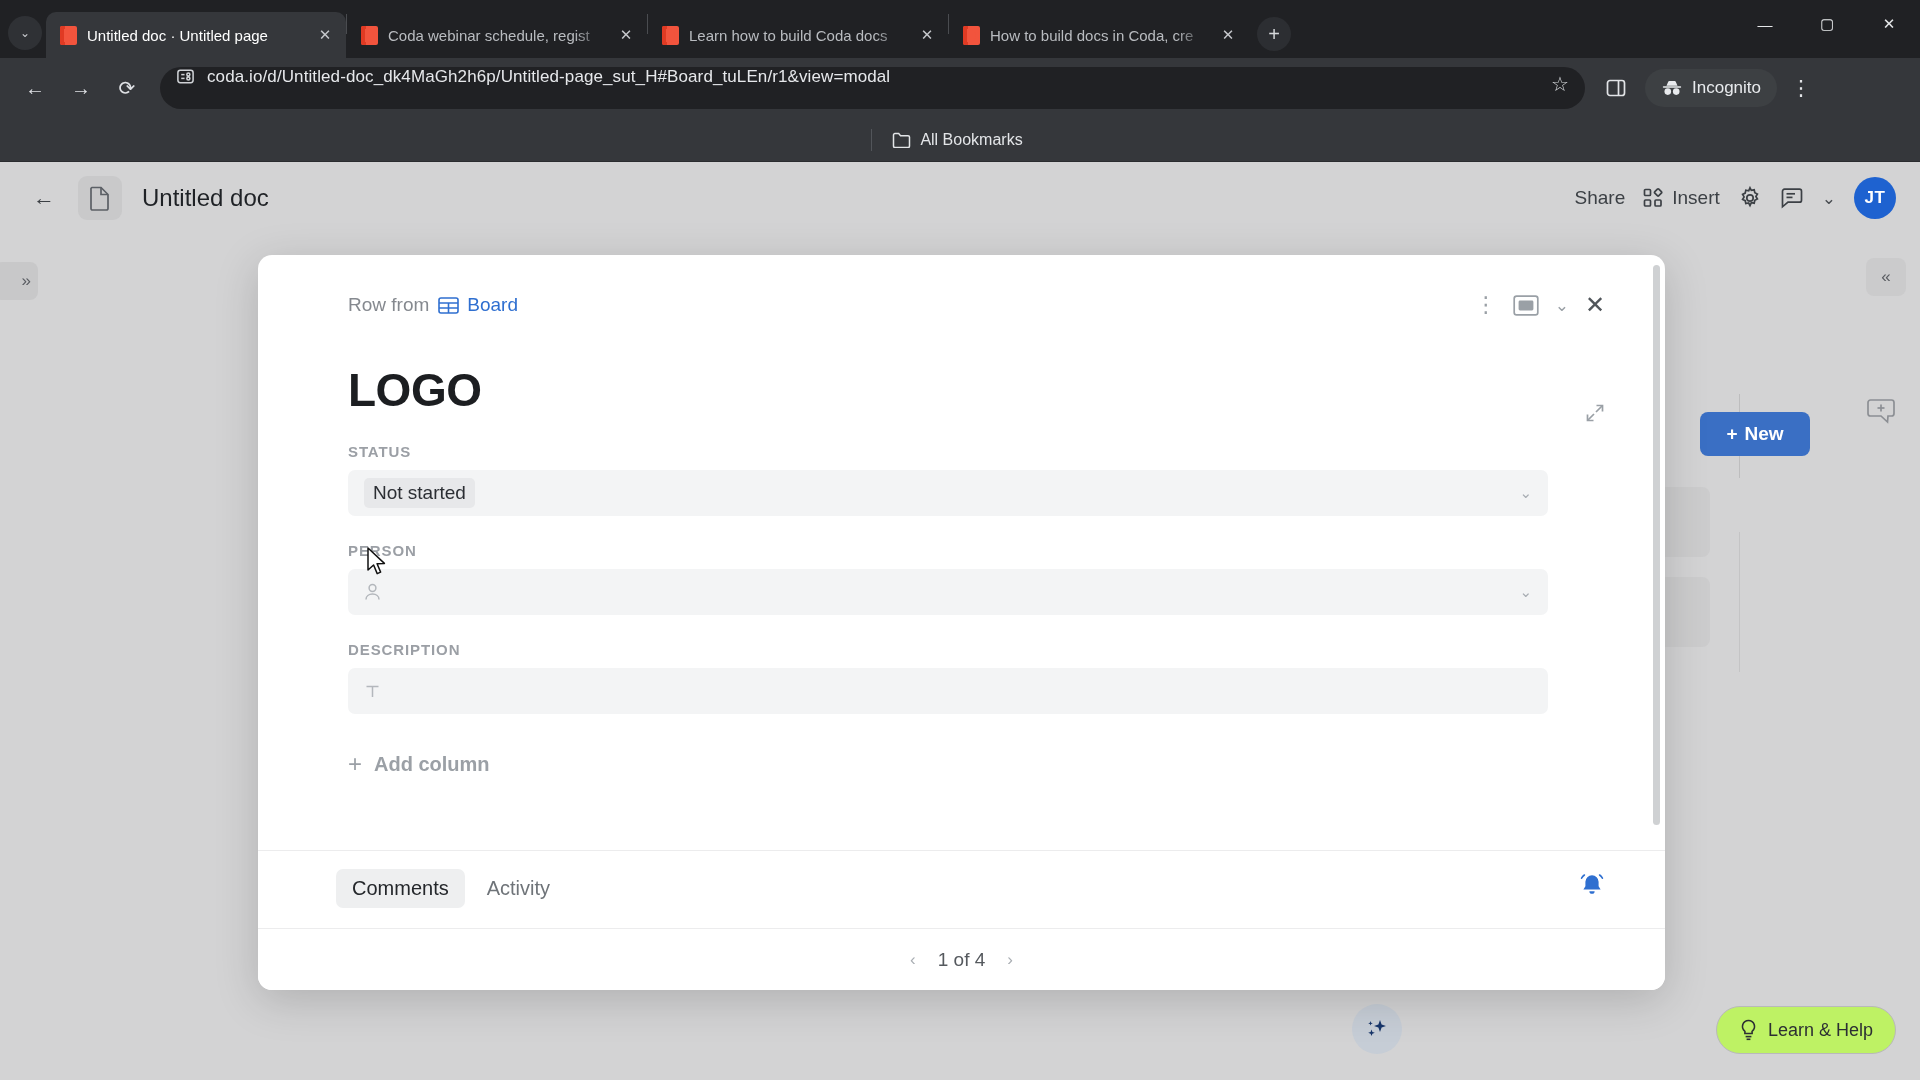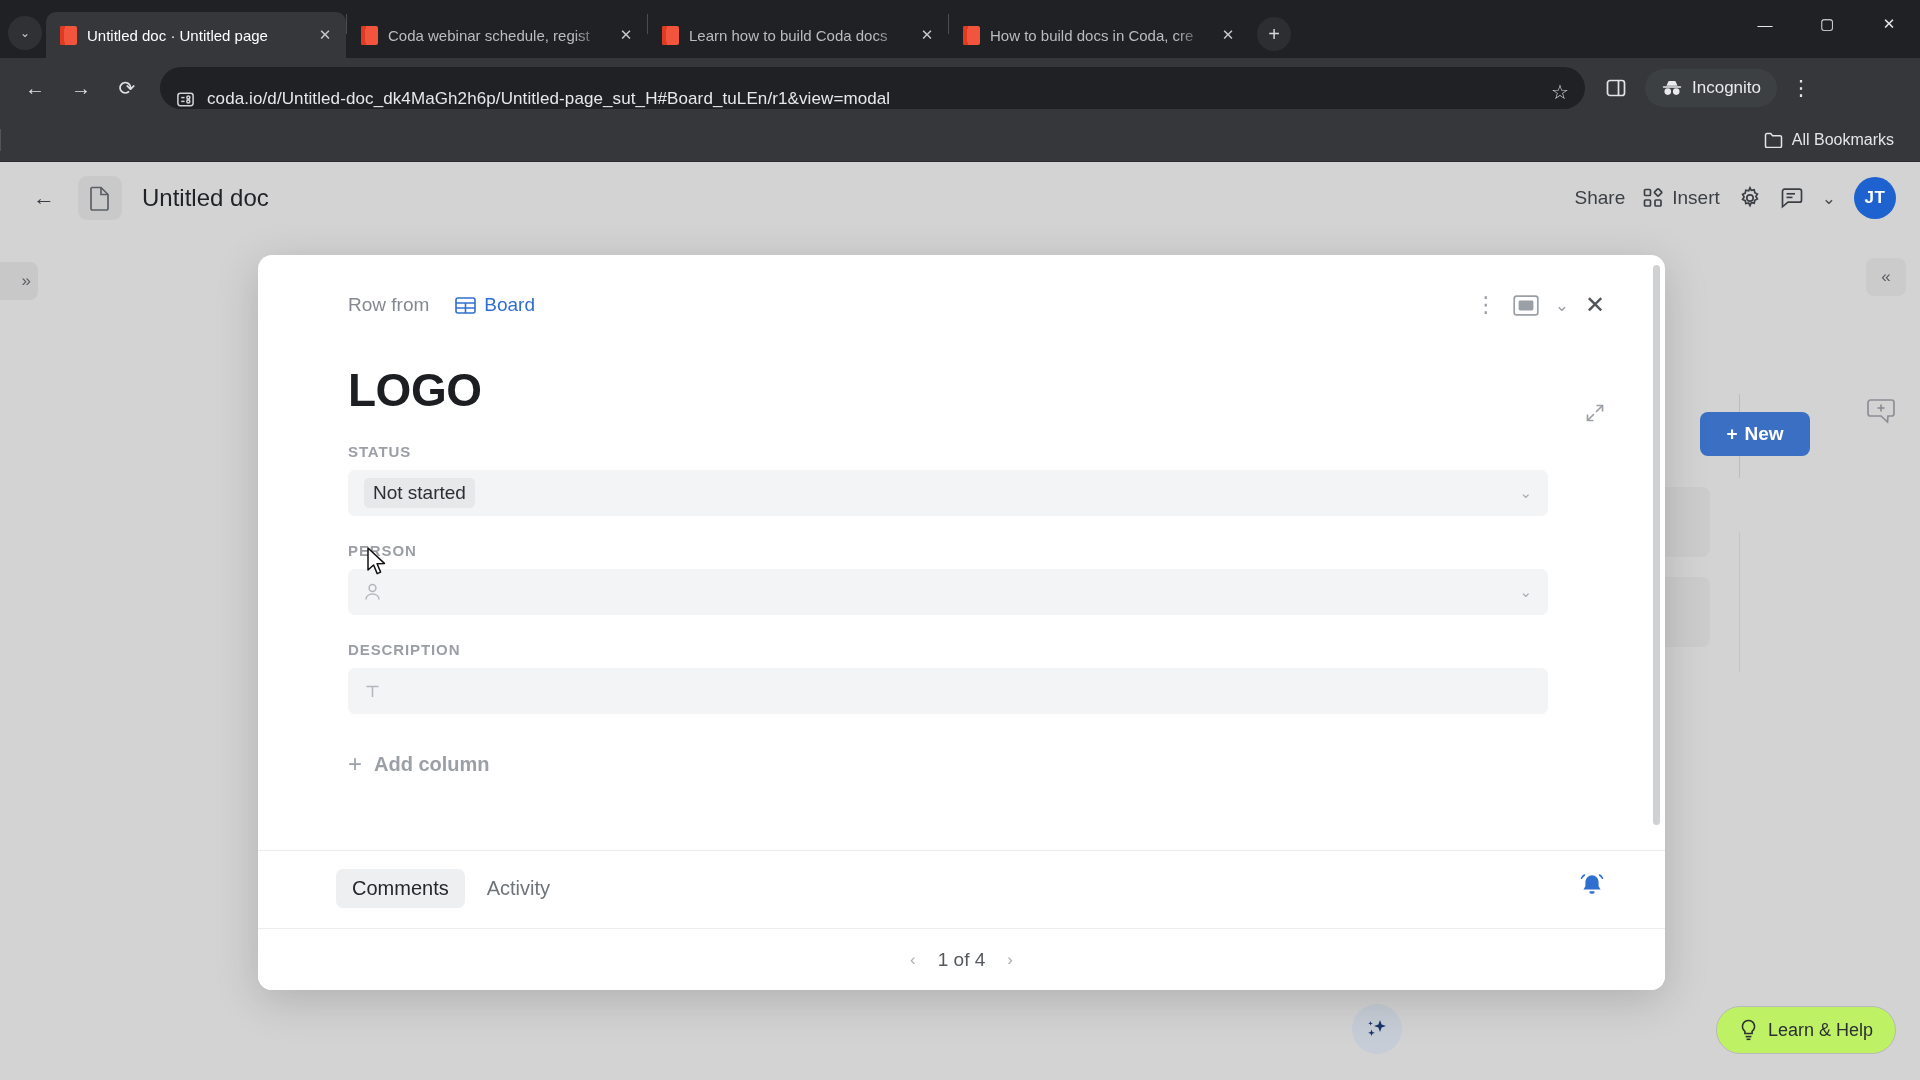--- a/index.html
+++ b/index.html
@@ -70,34 +70,34 @@
     height: 60px; background: #35373b; display: flex; align-items: center;
     padding: 0 14px; gap: 4px;
   }
   .navbtn {
     width: 42px; height: 42px; border-radius: 50%; flex: none;
     display: flex; align-items: center; justify-content: center;
     color: #dfe1e5; font-size: 20px;
   }
   .omnibox {
     flex: 1; height: 42px; background: #202124; border-radius: 21px;
-    display: flex; align-items: flex-end; padding: 0 8px 0 16px; gap: 12px;
+    display: flex; align-items: flex-start; padding: 0 8px 0 16px; gap: 12px;
     margin: 0 8px; max-width: 1425px;
   }
   .omnibox .url { color: #e6e8eb; font-size: 17px; white-space: nowrap; letter-spacing: .1px;}
   .omniright { display: flex; align-items: center; gap: 4px; }
   .incognito {
     height: 38px; border-radius: 19px; background: #3d4043;
     display: flex; align-items: center; gap: 9px; padding: 0 16px;
     color: #e8eaed; font-size: 17px; margin-left: 6px;
   }
 
   .bookmarkbar {
     height: 44px; background: #35373b; display: flex; align-items: center;
-    justify-content: space-between; padding-right: 18px; gap: 12px;
+    justify-content: center; padding-right: 18px; gap: 12px;
     border-bottom: 1px solid #2a2c2f;
   }
   .bmdiv { width: 1px; height: 22px; background: #52555a; }
   .allbm { display: flex; align-items: center; gap: 9px; color: #e3e5e8; font-size: 16px; padding: 5px 8px; border-radius: 5px;}
 
   
   .app {
     position: absolute; left: 0; top: 162px; width: 1920px; height: 918px;
     background: #d3d3d4; overflow: hidden;
   }
@@ -160,21 +160,21 @@
   .backdrop { position: absolute; inset: 0; background: rgba(255,255,255,0.0); }
   .modal {
     position: absolute; left: 258px; top: 93px; width: 1407px; height: 735px;
     background: #ffffff; border-radius: 14px;
     box-shadow: 0 10px 44px rgba(0,0,0,.17);
     display: flex; flex-direction: column; overflow: hidden;
   }
   .modal-scrollarea { flex: 1; position: relative; overflow: hidden; }
   .modal-body { padding: 36px 60px 0 90px; }
   .m-top { display: flex; align-items: center; }
-  .rowfrom { font-size: 19px; color: #85898f; display: flex; align-items: center; gap: 26px; }
+  .rowfrom { font-size: 19px; color: #85898f; display: flex; align-items: center; gap: 9px; }
   .rowfrom .blink { color: #2f6fd0; display: inline-flex; align-items: center; gap: 8px; }
   .m-top-spacer { flex: 1; }
   .m-actions { display: flex; align-items: center; gap: 16px; color: #9aa0a6; }
   .icon-btn { display: flex; align-items: center; justify-content: center; }
 
   .m-title {
     font-size: 46px; font-weight: bold; color: #1c1e21; margin-top: 44px;
     letter-spacing: -0.5px; position: relative;
   }
   .expand-icon { position: absolute; right: 0; top: 40px; color: #9aa0a6; font-size: 18px; }

